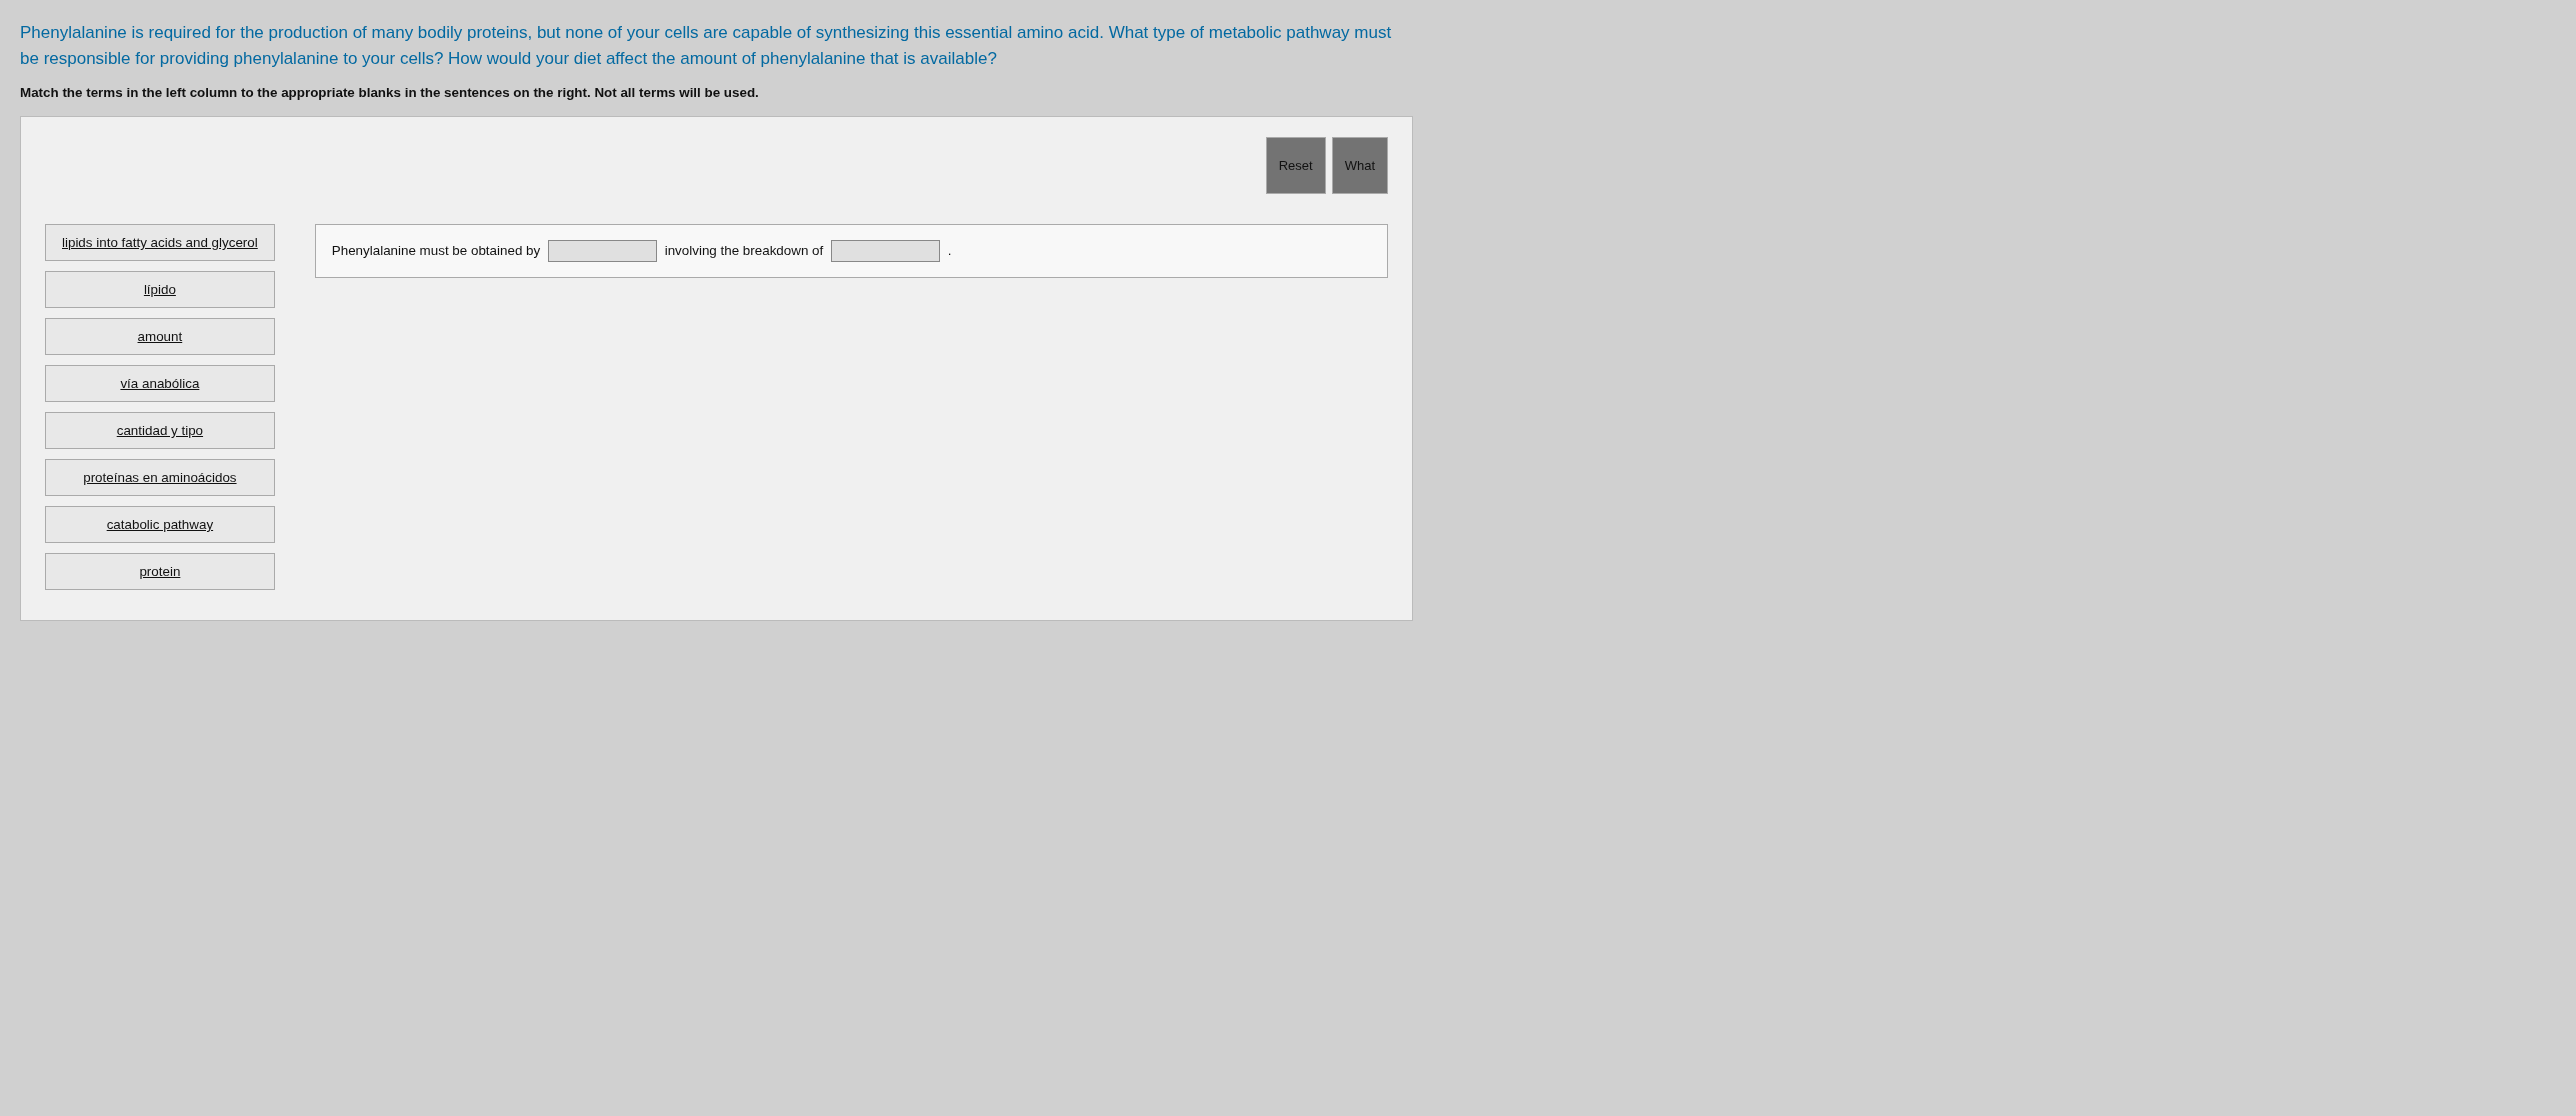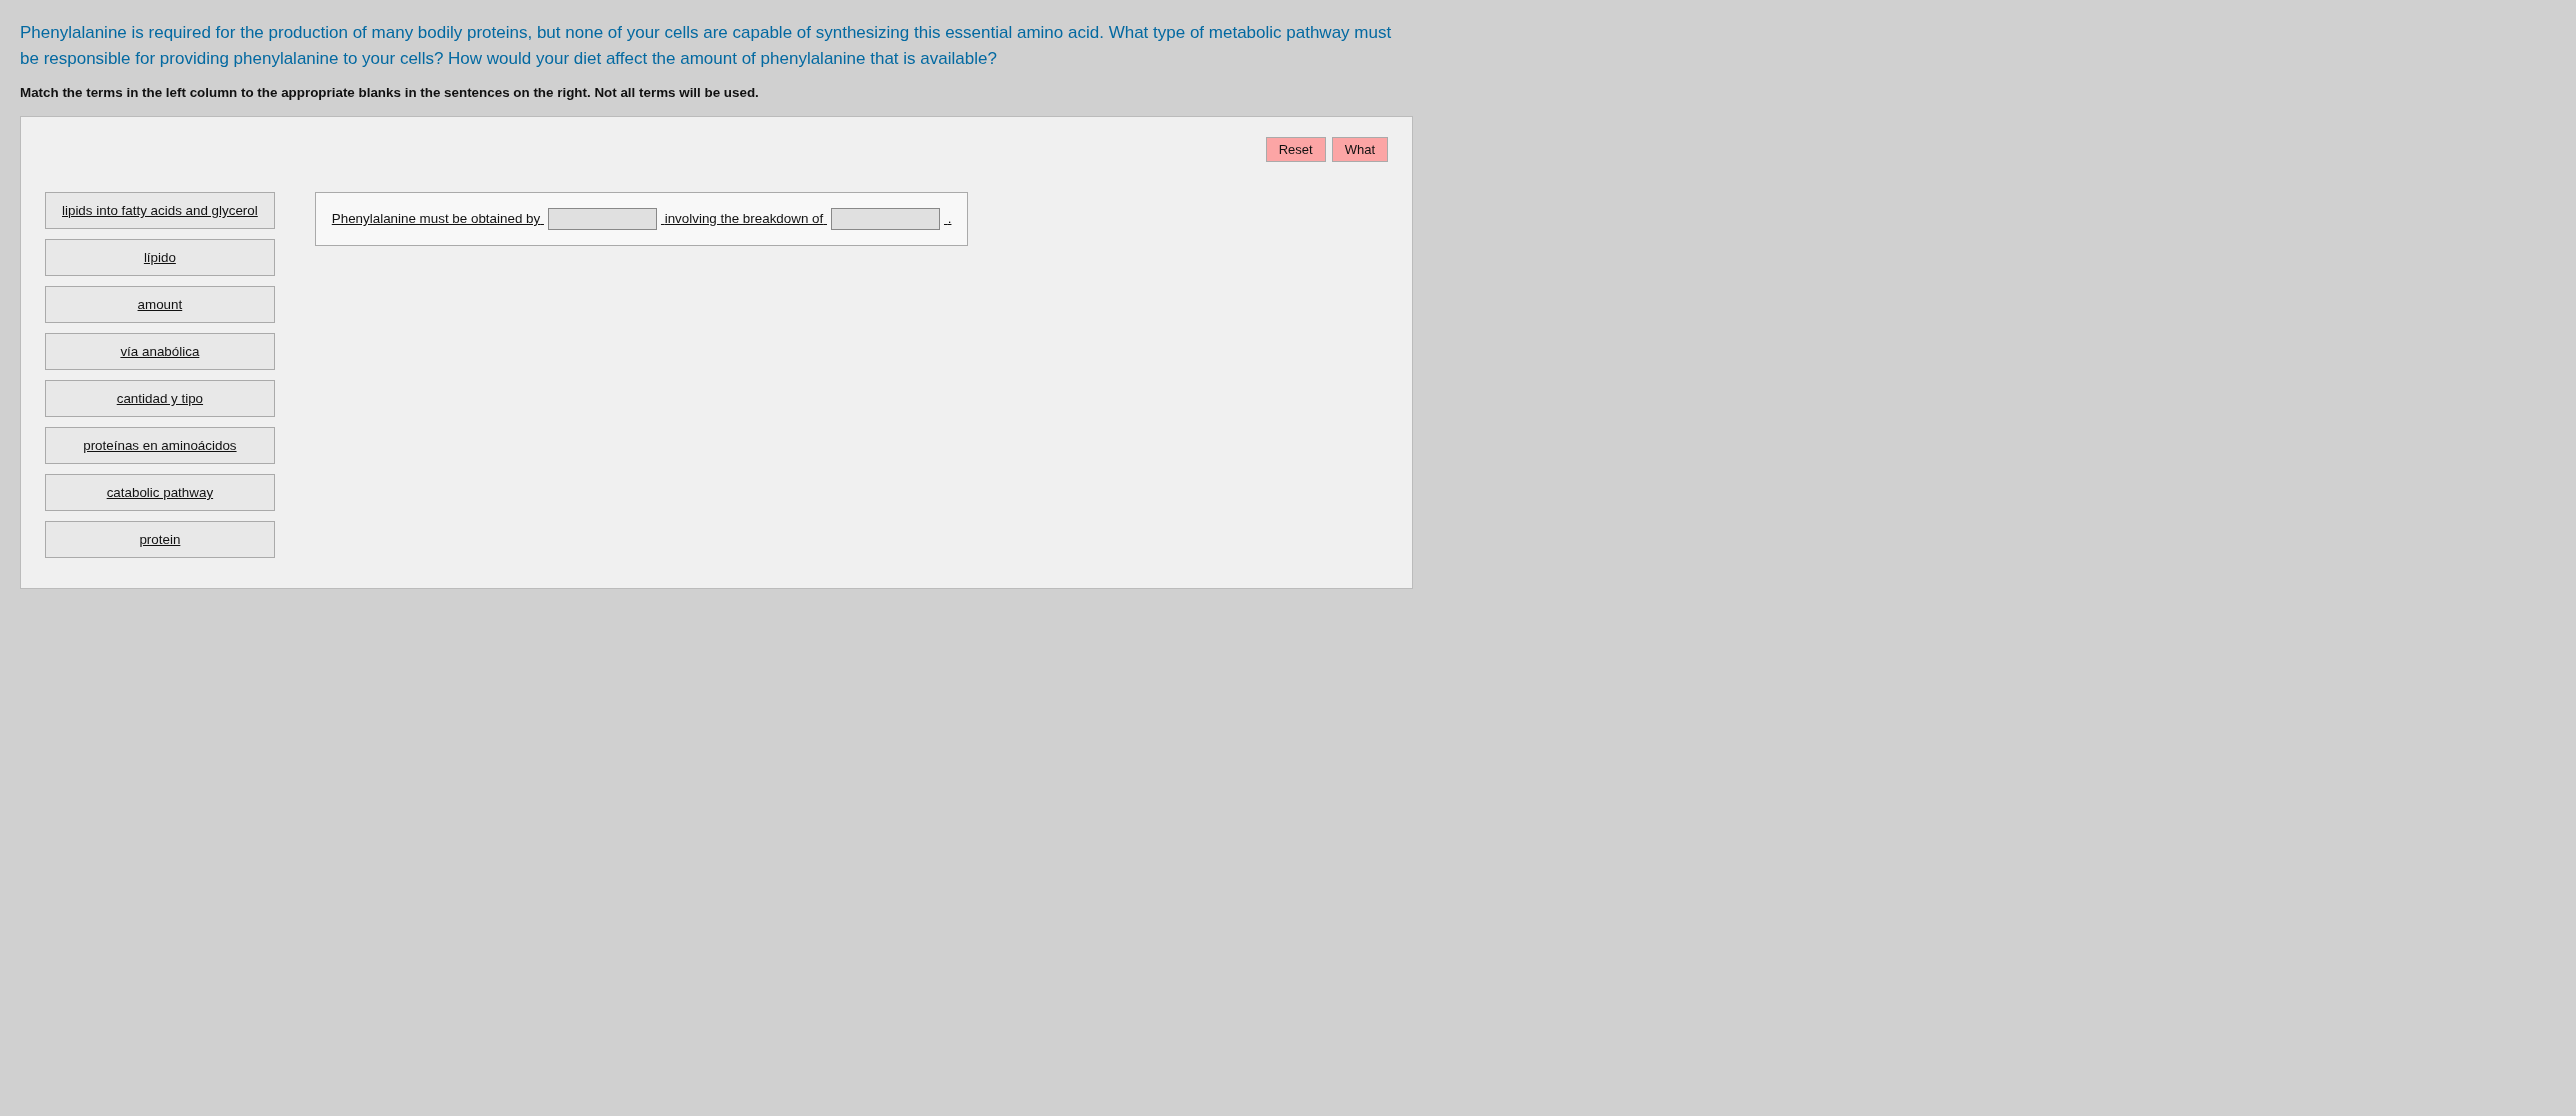--- a/index.html
+++ b/index.html
@@ -43,23 +43,23 @@
     }
 
     .top-buttons {
       display: flex;
       justify-content: flex-end;
       gap: 6px;
       margin-bottom: 30px;
     }
 
     .btn-control {
-      background: #fca5a5;
+      background: #737373;
       border: 1px solid #aaa;
-      padding: 4px 12px;
+      padding: 20px 12px;
       font-size: 13px;
       cursor: pointer;
       color: #111;
     }
 
     .content-area {
       display: flex;
       gap: 40px;
       align-items: flex-start;
     }
@@ -78,24 +78,23 @@
       padding: 10px 16px;
       text-align: center;
       font-size: 13.4px;
       cursor: grab;
       color: #111;
       min-width: 219px;
     }
 
     .right-column {
       display: flex;
-      flex-direction: row;
+      flex-direction: column;
       gap: 12px;
       flex: 1;
-      text-decoration: underline;
     }
 
     .sentence-box {
       border: 1px solid #aaa;
       padding: 14px 16px;
       background: #f8f8f8;
       font-size: 13.4px;
       line-height: 1.8;
       color: #111;
     }

